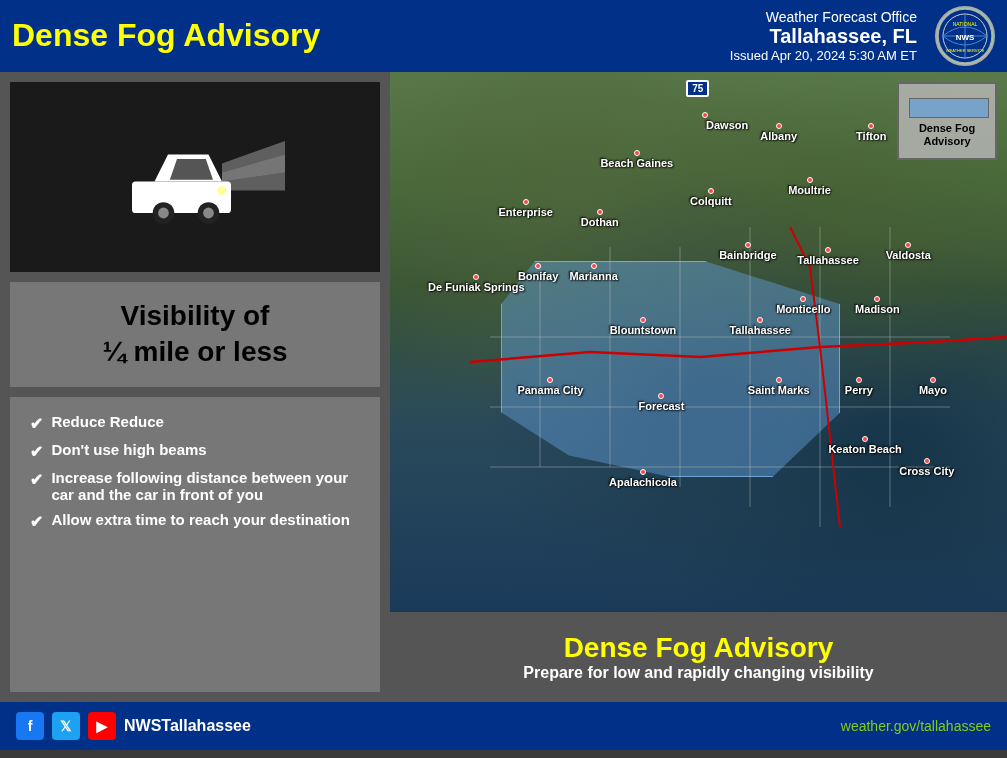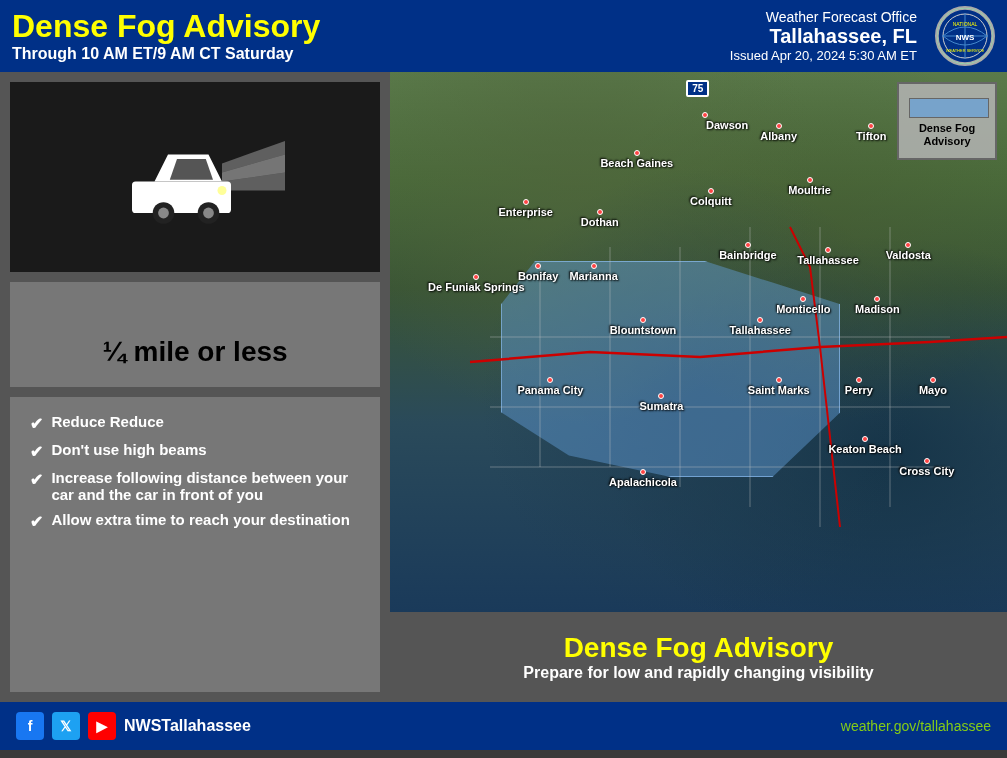--- a/index.html
+++ b/index.html
@@ -277,21 +277,20 @@
       width: 180px;
       height: 120px;
     }
   </style>
 </head>
 <body>
 
 <div class="header">
   <div class="header-left">
     <span class="advisory-title">Dense Fog Advisory</span>
-    <span class="advisory-subtitle">Through 10 AM ET/9 AM CT Saturday</span>
   </div>
   <div style="display:flex;align-items:center;gap:8px;">
     <div class="header-right">
       <div class="office-name">Weather Forecast Office</div>
       <div class="office-location">Tallahassee, FL</div>
       <div class="issued-text">Issued Apr 20,  2024 5:30 AM ET</div>
     </div>
     <div class="nws-logo">
 
       <svg viewBox="0 0 56 56" xmlns="http://www.w3.org/2000/svg">
@@ -333,21 +332,21 @@
 
         <circle cx="65" cy="100" r="12" fill="#222222"></circle>
         <circle cx="65" cy="100" r="6" fill="#888888"></circle>
         <circle cx="115" cy="100" r="12" fill="#222222"></circle>
         <circle cx="115" cy="100" r="6" fill="#888888"></circle>
       </svg>
     </div>
 
     <div class="visibility-box">
       <div class="visibility-text">
-        <br>
+        <span>Visibility of</span><br>
         <span>¼ mile or less</span>
       </div>
     </div>
 
     <div class="tips-box">
       <div id="tips-container">
           <div class="tip-item">
             <span class="checkmark">✔</span>
             <span>Reduce Reduce</span>
           </div>
@@ -441,21 +440,21 @@
           <div class="city-dot" style="left: 79%; top: 42%; transform: translate(-50%, -50%);"></div>
           <div class="city-label" style="left: 79%; top: 42%; transform: translate(-50%, 4px);">Madison</div>
           <div class="city-dot" style="left: 41%; top: 46%; transform: translate(-50%, -50%);"></div>
           <div class="city-label" style="left: 41%; top: 46%; transform: translate(-50%, 4px);">Blountstown</div>
           <div class="city-dot" style="left: 60%; top: 46%; transform: translate(-50%, -50%);"></div>
           <div class="city-label" style="left: 60%; top: 46%; transform: translate(-50%, 4px);">Tallahassee</div>
           <div class="city-dot" style="left: 26%; top: 57%; transform: translate(-50%, -50%);"></div>
           <div class="city-label" style="left: 26%; top: 57%; transform: translate(-50%, 4px);">Panama
 City</div>
           <div class="city-dot" style="left: 44%; top: 60%; transform: translate(-50%, -50%);"></div>
-          <div class="city-label" style="left: 44%; top: 60%; transform: translate(-50%, 4px);">Sumatra</div>
+          <div class="city-label" style="left: 44%; top: 60%; transform: translate(-50%, 4px);">Forecast</div>
           <div class="city-dot" style="left: 63%; top: 57%; transform: translate(-50%, -50%);"></div>
           <div class="city-label" style="left: 63%; top: 57%; transform: translate(-50%, 4px);">Saint
 Marks</div>
           <div class="city-dot" style="left: 76%; top: 57%; transform: translate(-50%, -50%);"></div>
           <div class="city-label" style="left: 76%; top: 57%; transform: translate(-50%, 4px);">Perry</div>
           <div class="city-dot" style="left: 88%; top: 57%; transform: translate(-50%, -50%);"></div>
           <div class="city-label" style="left: 88%; top: 57%; transform: translate(-50%, 4px);">Mayo</div>
           <div class="city-dot" style="left: 41%; top: 74%; transform: translate(-50%, -50%);"></div>
           <div class="city-label" style="left: 41%; top: 74%; transform: translate(-50%, 4px);">Apalachicola</div>
           <div class="city-dot" style="left: 77%; top: 68%; transform: translate(-50%, -50%);"></div>

